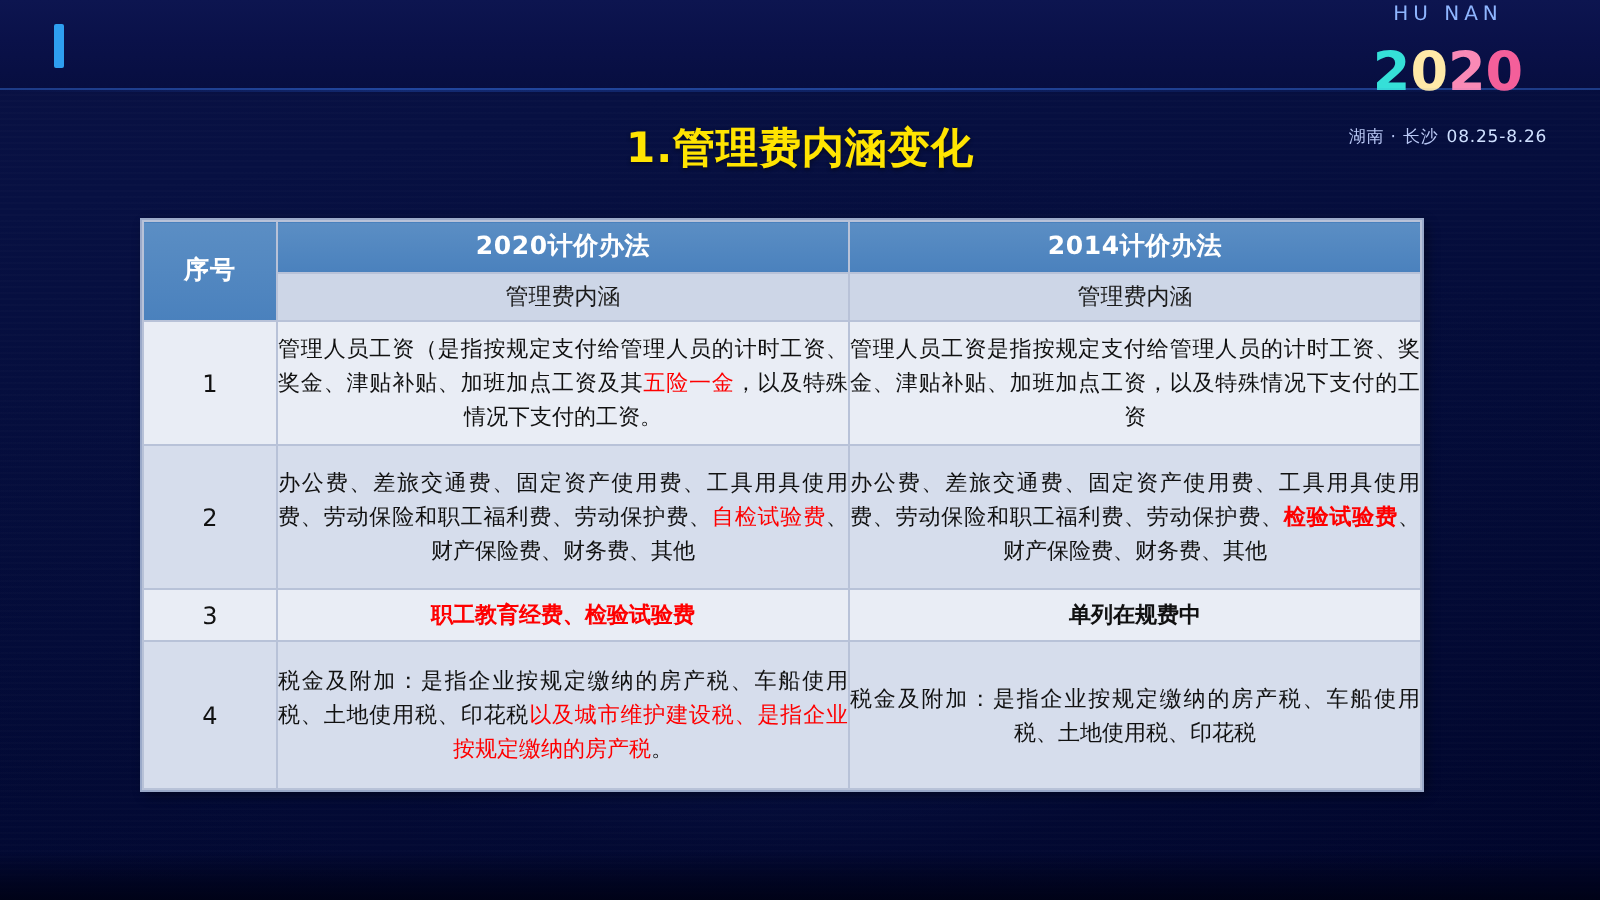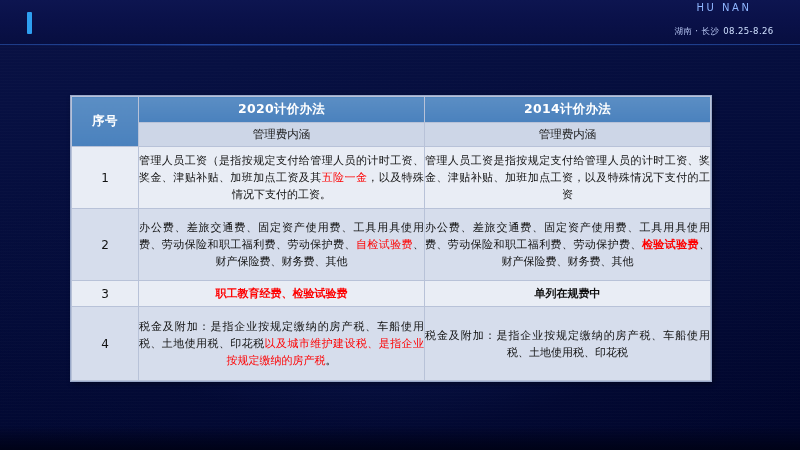--- a/index.html
+++ b/index.html
@@ -126,21 +126,21 @@
     font-size: 21px;
     font-weight: bold;
     color: #ffe401;
     letter-spacing: 0.5px;
     text-shadow: 0 1px 2px rgba(0,0,0,0.45);
   }
 
   
   .table-wrap {
     position: absolute;
-    left: 71px; top: 96px;
+    left: 71px; top: 110px;
     width: 639px;
   }
   table.cost-table {
     width: 639px;
     border-collapse: collapse;
     table-layout: fixed;
     box-shadow: 0 0 0 1px #9aa9c9, 2px 2px 6px rgba(0,0,0,0.45);
   }
   table.cost-table td, table.cost-table th {
     border: 1px solid #b8c2d8;
@@ -214,26 +214,30 @@
 <div id="slide">
 
   <div class="bg-glow"></div>
   <div class="bg-noise"></div>
 
   <div class="header-bar">
     <div class="accent-bar"></div>
 
     <div class="logo">
       <div class="logo-hunan">HU NAN</div>
+      <div class="logo-year">
+        <span class="y1">2</span><span class="y2">0</span><span class="y3">2</span><span class="y4">0</span>
+      </div>
       <div class="logo-sub">
         <span>湖南 · 长沙</span><span class="dates">08.25-8.26</span>
       </div>
     </div>
   </div>
 
+  <div class="slide-title">1.管理费内涵变化</div>
 
   <div class="table-wrap">
     <table class="cost-table">
       <colgroup>
         <col class="c-no">
           <col class="c-2020">
           <col class="c-2014">
       </colgroup>
       <thead>
         <tr>

